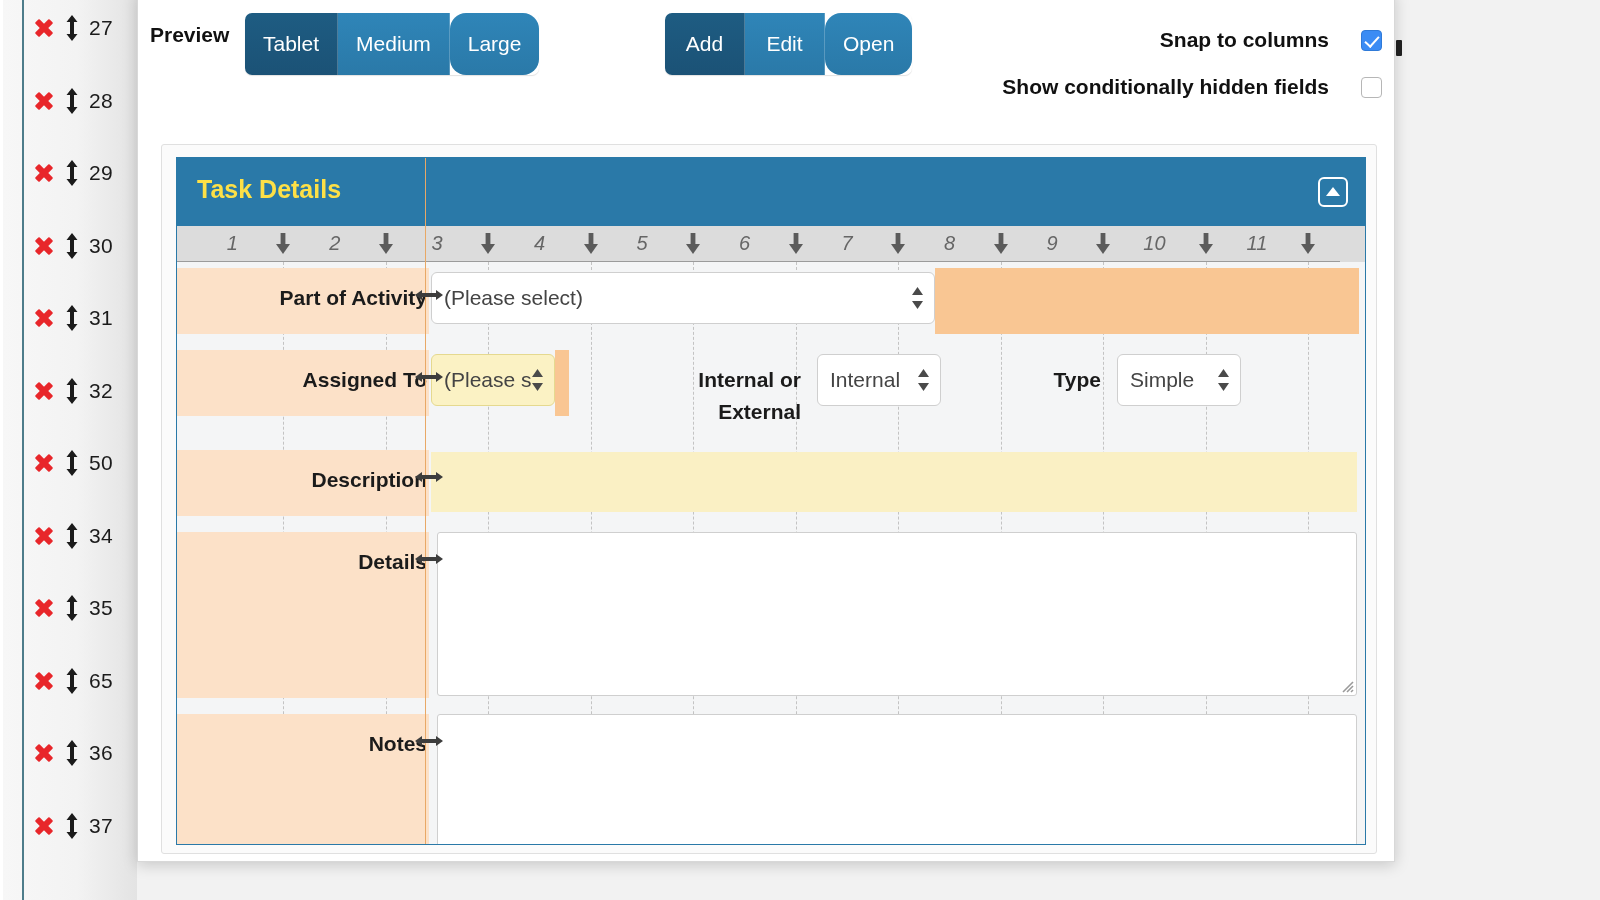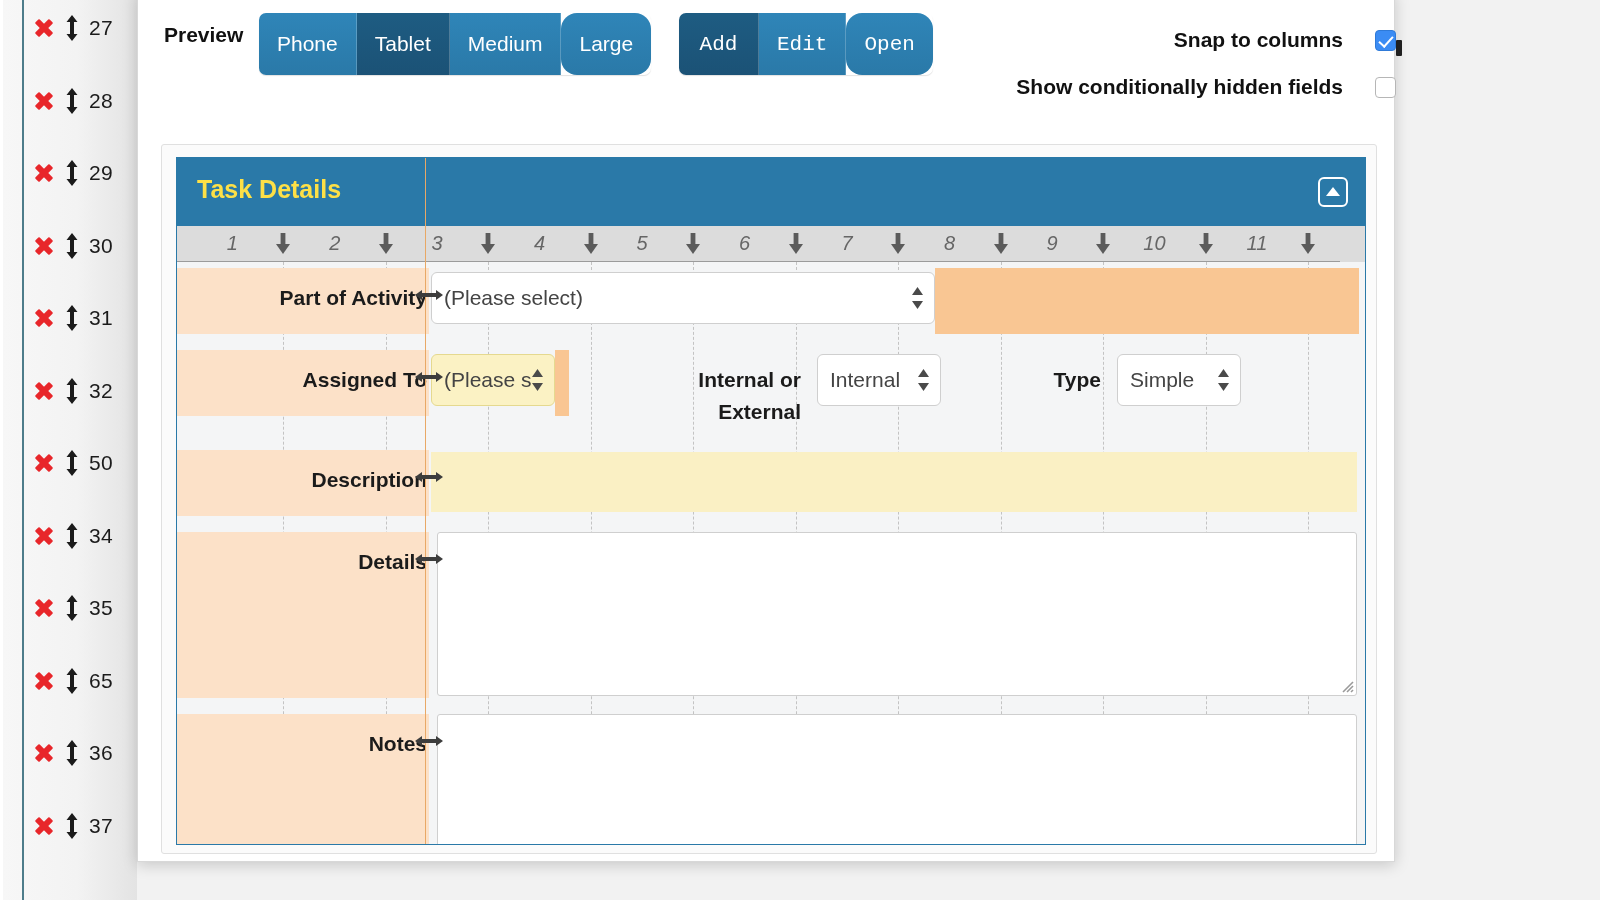--- a/index.html
+++ b/index.html
@@ -57,33 +57,33 @@
   #modal {
     position: absolute; left: 137px; top: -8px; width: 1258px; height: 870px;
     background: #ffffff;
     border: 1px solid #d8d8d8;
     border-top: none;
     box-shadow: 0 3px 14px rgba(0,0,0,.18);
   }
 
   
   #toolbar {
-    position: absolute; left: 14px; top: 8px; width: 100%; height: 122px;
+    position: absolute; left: 0; top: 8px; width: 100%; height: 122px;
   }
   #preview-label {
     position: absolute; left: 12px; top: 23px;
     font-size: 21px; font-weight: bold; color: #111;
   }
   .btn-group {
     position: absolute; top: 13px; height: 62px;
     display: flex; border-radius: 7px; overflow: hidden;
     box-shadow: 0 1px 1px rgba(0,0,0,.12);
   }
   #group-size { left: 107px; }
-  #group-mode { left: 527px; font-family: Liberation Mono, monospace; }
+  #group-mode { left: 527px; }
   .seg-btn {
     display: flex; align-items: center; justify-content: center;
     padding: 0 18px; min-width: 80px;
     font-size: 21px; color: #ffffff;
     background: linear-gradient(to bottom,#2f85b8 0%, #2a79a8 100%);
     border-right: 1px solid rgba(255,255,255,.22);
     cursor: pointer; user-select: none;
   }
   .seg-btn:last-child { border-right: none; border-radius: 16px; }
   .seg-btn.active {
@@ -331,21 +331,20 @@
       </div>
     </div>
 </div>
 
 <div id="modal">
 
   <div id="toolbar">
     <div id="preview-label">Preview</div>
 
     <div class="btn-group" id="group-size">
-        <div class="seg-btn">Phone</div>
         <div class="seg-btn active">Tablet</div>
         <div class="seg-btn">Medium</div>
         <div class="seg-btn">Large</div>
       </div>
     <div class="btn-group" id="group-mode">
         <div class="seg-btn active">Add</div>
         <div class="seg-btn">Edit</div>
         <div class="seg-btn">Open</div>
       </div>
 

